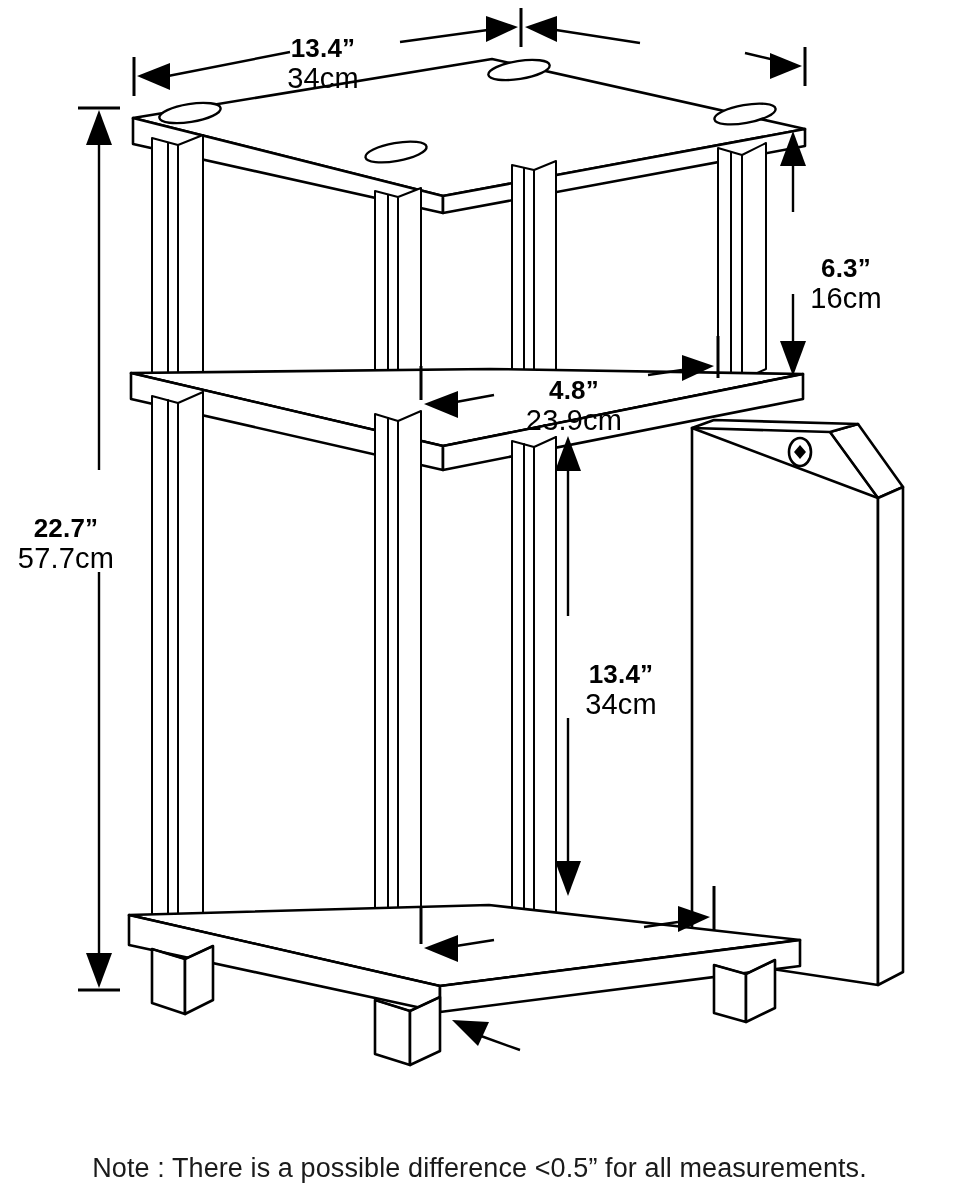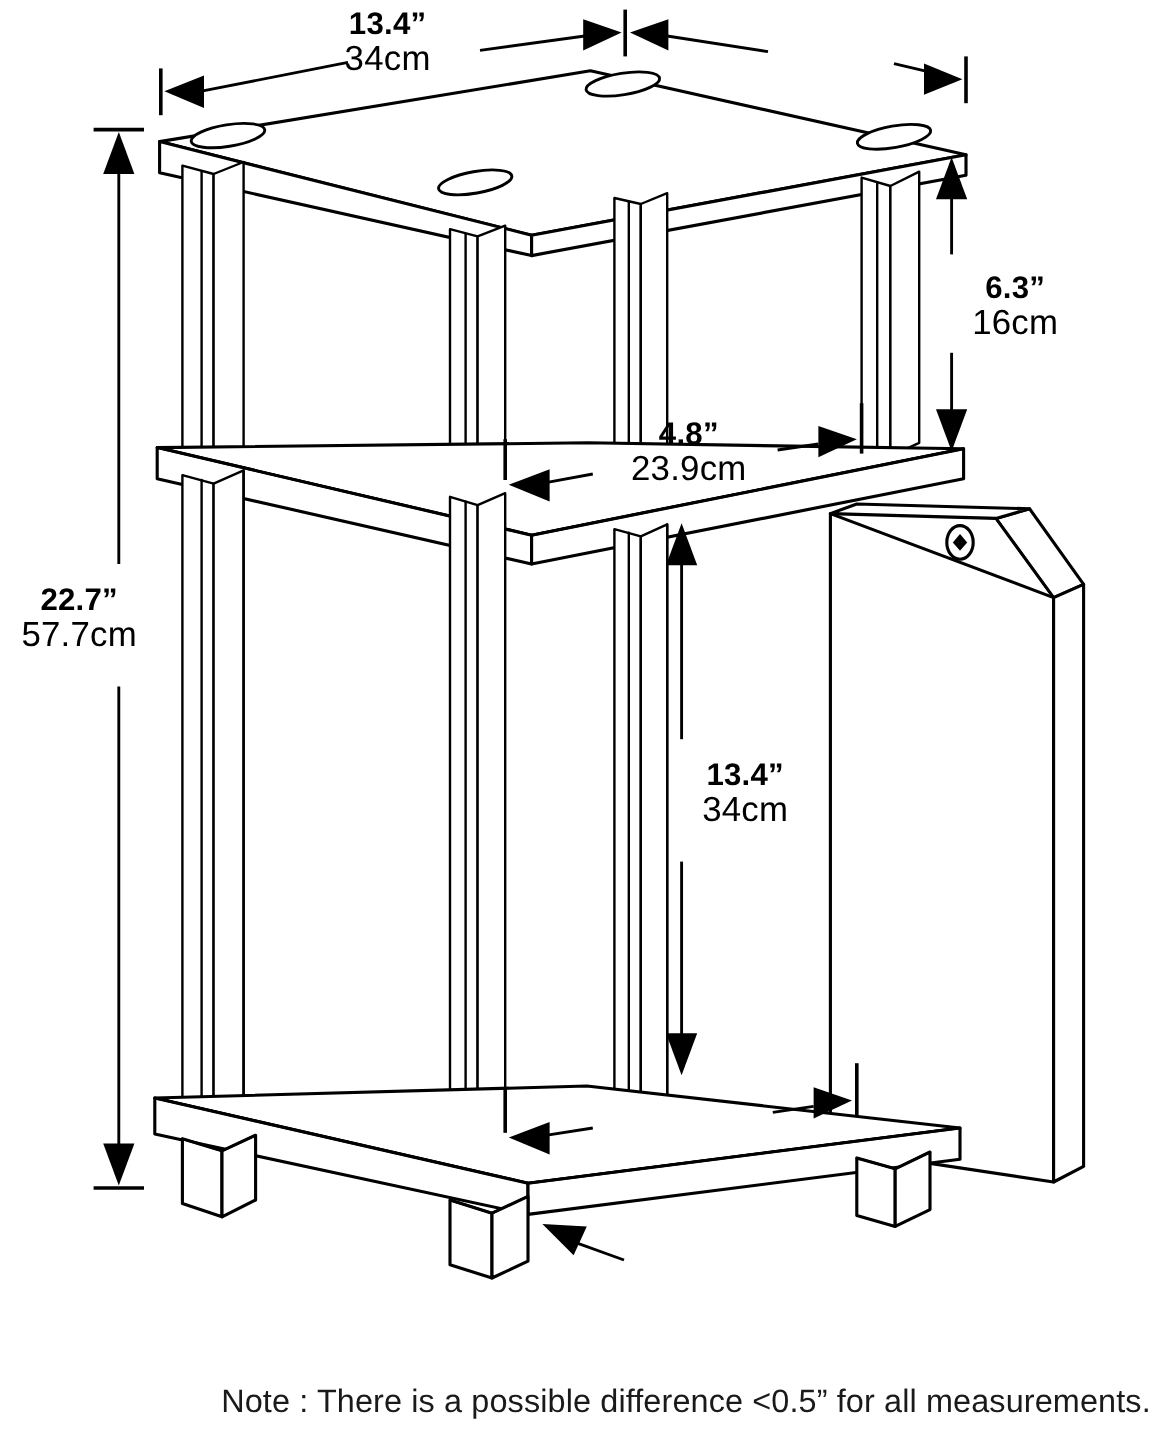--- a/index.html
+++ b/index.html
@@ -79,20 +79,21 @@
   .arrow {
     fill: #000000;
     stroke: none;
   }
   
   .label {
     position: absolute;
     white-space: nowrap;
     color: #000000;
     line-height: 1.04;
+    margin-top: 29px;
   }
   .label .inch {
     font-family: "Liberation Sans", sans-serif;
     font-weight: bold;
     font-size: 26px;
     letter-spacing: 0.2px;
     display: block;
   }
   .label .cm {
     font-family: "Liberation Sans", sans-serif;
@@ -112,21 +113,21 @@
   #dim-mid-shelf-label     { left: 494px; top: 348px; width: 160px; }
   #dim-cabinet-height-label{ left: 556px; top: 632px; width: 130px; }
   #dim-bottom-shelf-label  { left: 494px; top: 901px; width: 150px; }
   #dim-foot-height-label   { left: 506px; top: 1010px;width: 120px; }
 
   #note-text {
     position: absolute;
     left: 0;
     top: 1153px;
     width: 959px;
-    text-align: right;
+    text-align: center;
     font-family: "Liberation Sans", sans-serif;
     font-size: 27px;
     font-weight: 400;
     color: #1a1a1a;
     letter-spacing: 0.1px;
     white-space: nowrap;
   }
 </style>
 </head>
 <body>

